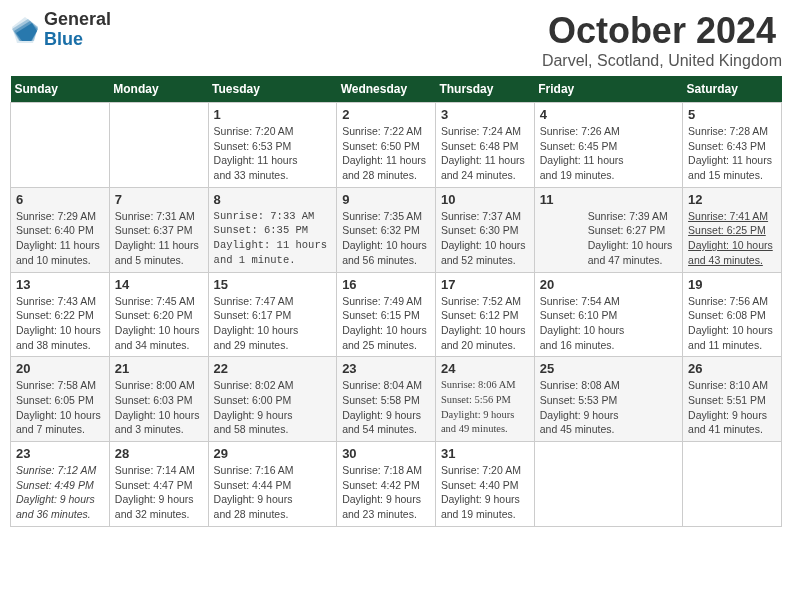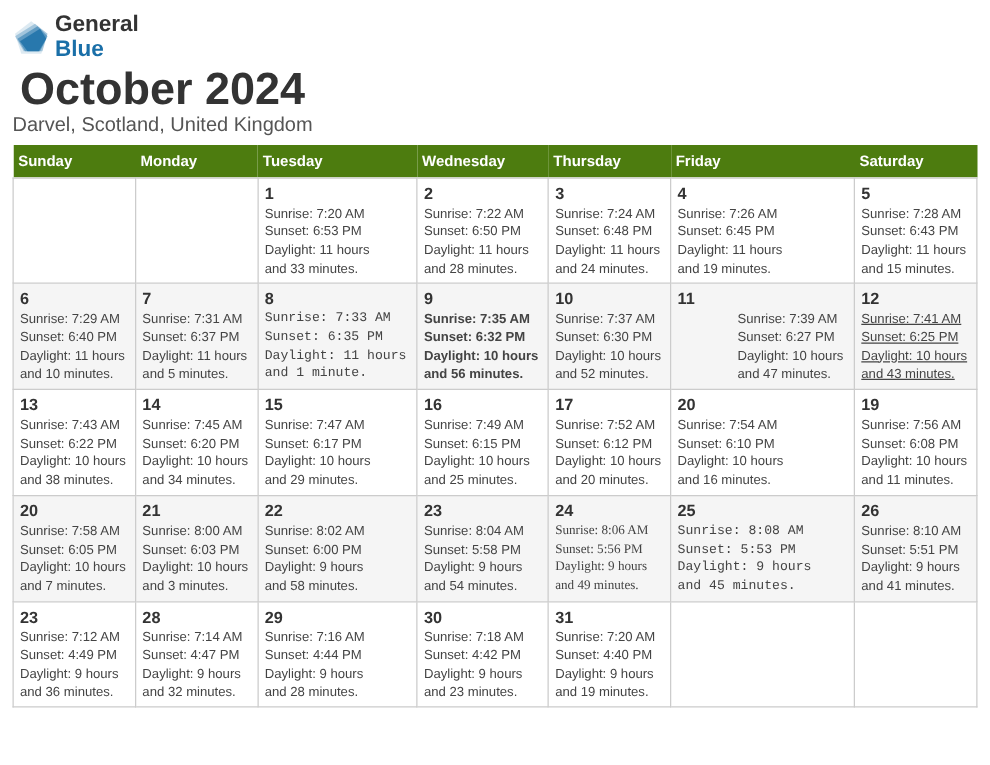--- a/index.html
+++ b/index.html
@@ -8,21 +8,20 @@
       background: #fff;
       width: 792px;
       min-height: 612px;
       padding: 10px;
     }
     .header {
       display: flex;
       justify-content: space-between;
       align-items: flex-start;
       margin-bottom: 6px;
-      flex-direction: column;
     }
     .logo {
       display: flex;
       align-items: center;
     }
     .logo-text {
       display: flex;
       flex-direction: column;
       line-height: 1.1;
     }
@@ -53,21 +52,21 @@
     .subtitle {
       font-size: 16px;
       color: #555;
     }
     table {
       width: 100%;
       border-collapse: collapse;
       font-size: 11px;
     }
     th {
-      background-color: #4d7c0f;
+      background-color: #14532d;
       color: white;
       padding: 6px 4px;
       text-align: left;
       font-size: 12px;
       font-weight: bold;
     }
     td {
       border: 1px solid #ccc;
       padding: 4px 5px;
       vertical-align: top;
@@ -184,21 +183,21 @@
         </td>
         <td>
           <span class="day-number">8</span>
           <div class="day-info" style="white-space: pre-line; font-family: Liberation Mono, monospace;">Sunrise: 7:33 AM
 Sunset: 6:35 PM
 Daylight: 11 hours
 and 1 minute.</div>
         </td>
         <td>
           <span class="day-number">9</span>
-          <div class="day-info" style="white-space: pre-line; font-weight: bold;">Sunrise: 7:35 AM
+          <div class="day-info" style="white-space: pre-line;">Sunrise: 7:35 AM
 Sunset: 6:32 PM
 Daylight: 10 hours
 and 56 minutes.</div>
         </td>
         <td>
           <span class="day-number">10</span>
           <div class="day-info" style="white-space: pre-line;">Sunrise: 7:37 AM
 Sunset: 6:30 PM
 Daylight: 10 hours
 and 52 minutes.</div>
@@ -300,37 +299,37 @@
         </td>
         <td>
           <span class="day-number">24</span>
           <div class="day-info" style="white-space: pre-line; font-family: Liberation Serif, serif;">Sunrise: 8:06 AM
 Sunset: 5:56 PM
 Daylight: 9 hours
 and 49 minutes.</div>
         </td>
         <td>
           <span class="day-number">25</span>
-          <div class="day-info" style="white-space: pre-line; font-family: Liberation Mono, monospace;">Sunrise: 8:08 AM
+          <div class="day-info" style="white-space: pre-line;">Sunrise: 8:08 AM
 Sunset: 5:53 PM
 Daylight: 9 hours
 and 45 minutes.</div>
         </td>
         <td>
           <span class="day-number">26</span>
           <div class="day-info" style="white-space: pre-line;">Sunrise: 8:10 AM
 Sunset: 5:51 PM
 Daylight: 9 hours
 and 41 minutes.</div>
         </td>
       </tr>
       <tr>
         <td>
           <span class="day-number">23</span>
-          <div class="day-info" style="white-space: pre-line;">Sunrise: 7:12 AM
+          <div class="day-info" style="white-space: pre-line; font-style: italic;">Sunrise: 7:12 AM
 Sunset: 4:49 PM
 Daylight: 9 hours
 and 36 minutes.</div>
         </td>
         <td>
           <span class="day-number">28</span>
           <div class="day-info" style="white-space: pre-line;">Sunrise: 7:14 AM
 Sunset: 4:47 PM
 Daylight: 9 hours
 and 32 minutes.</div>

